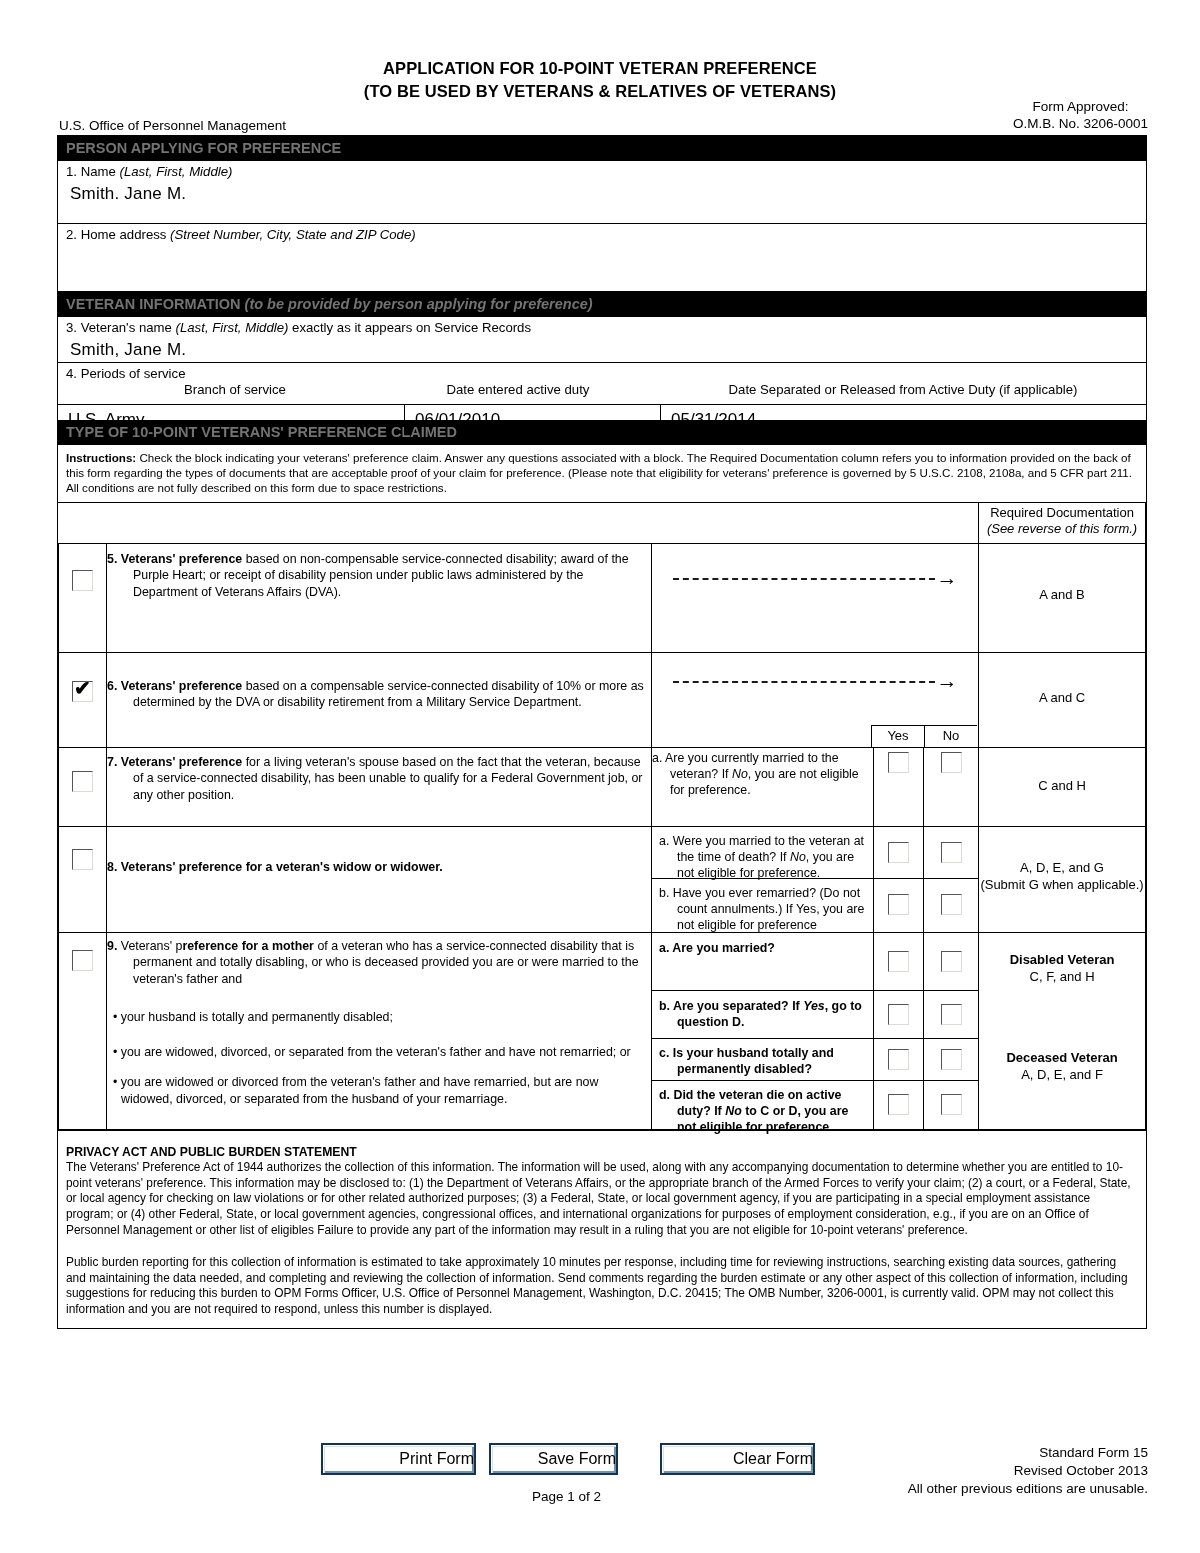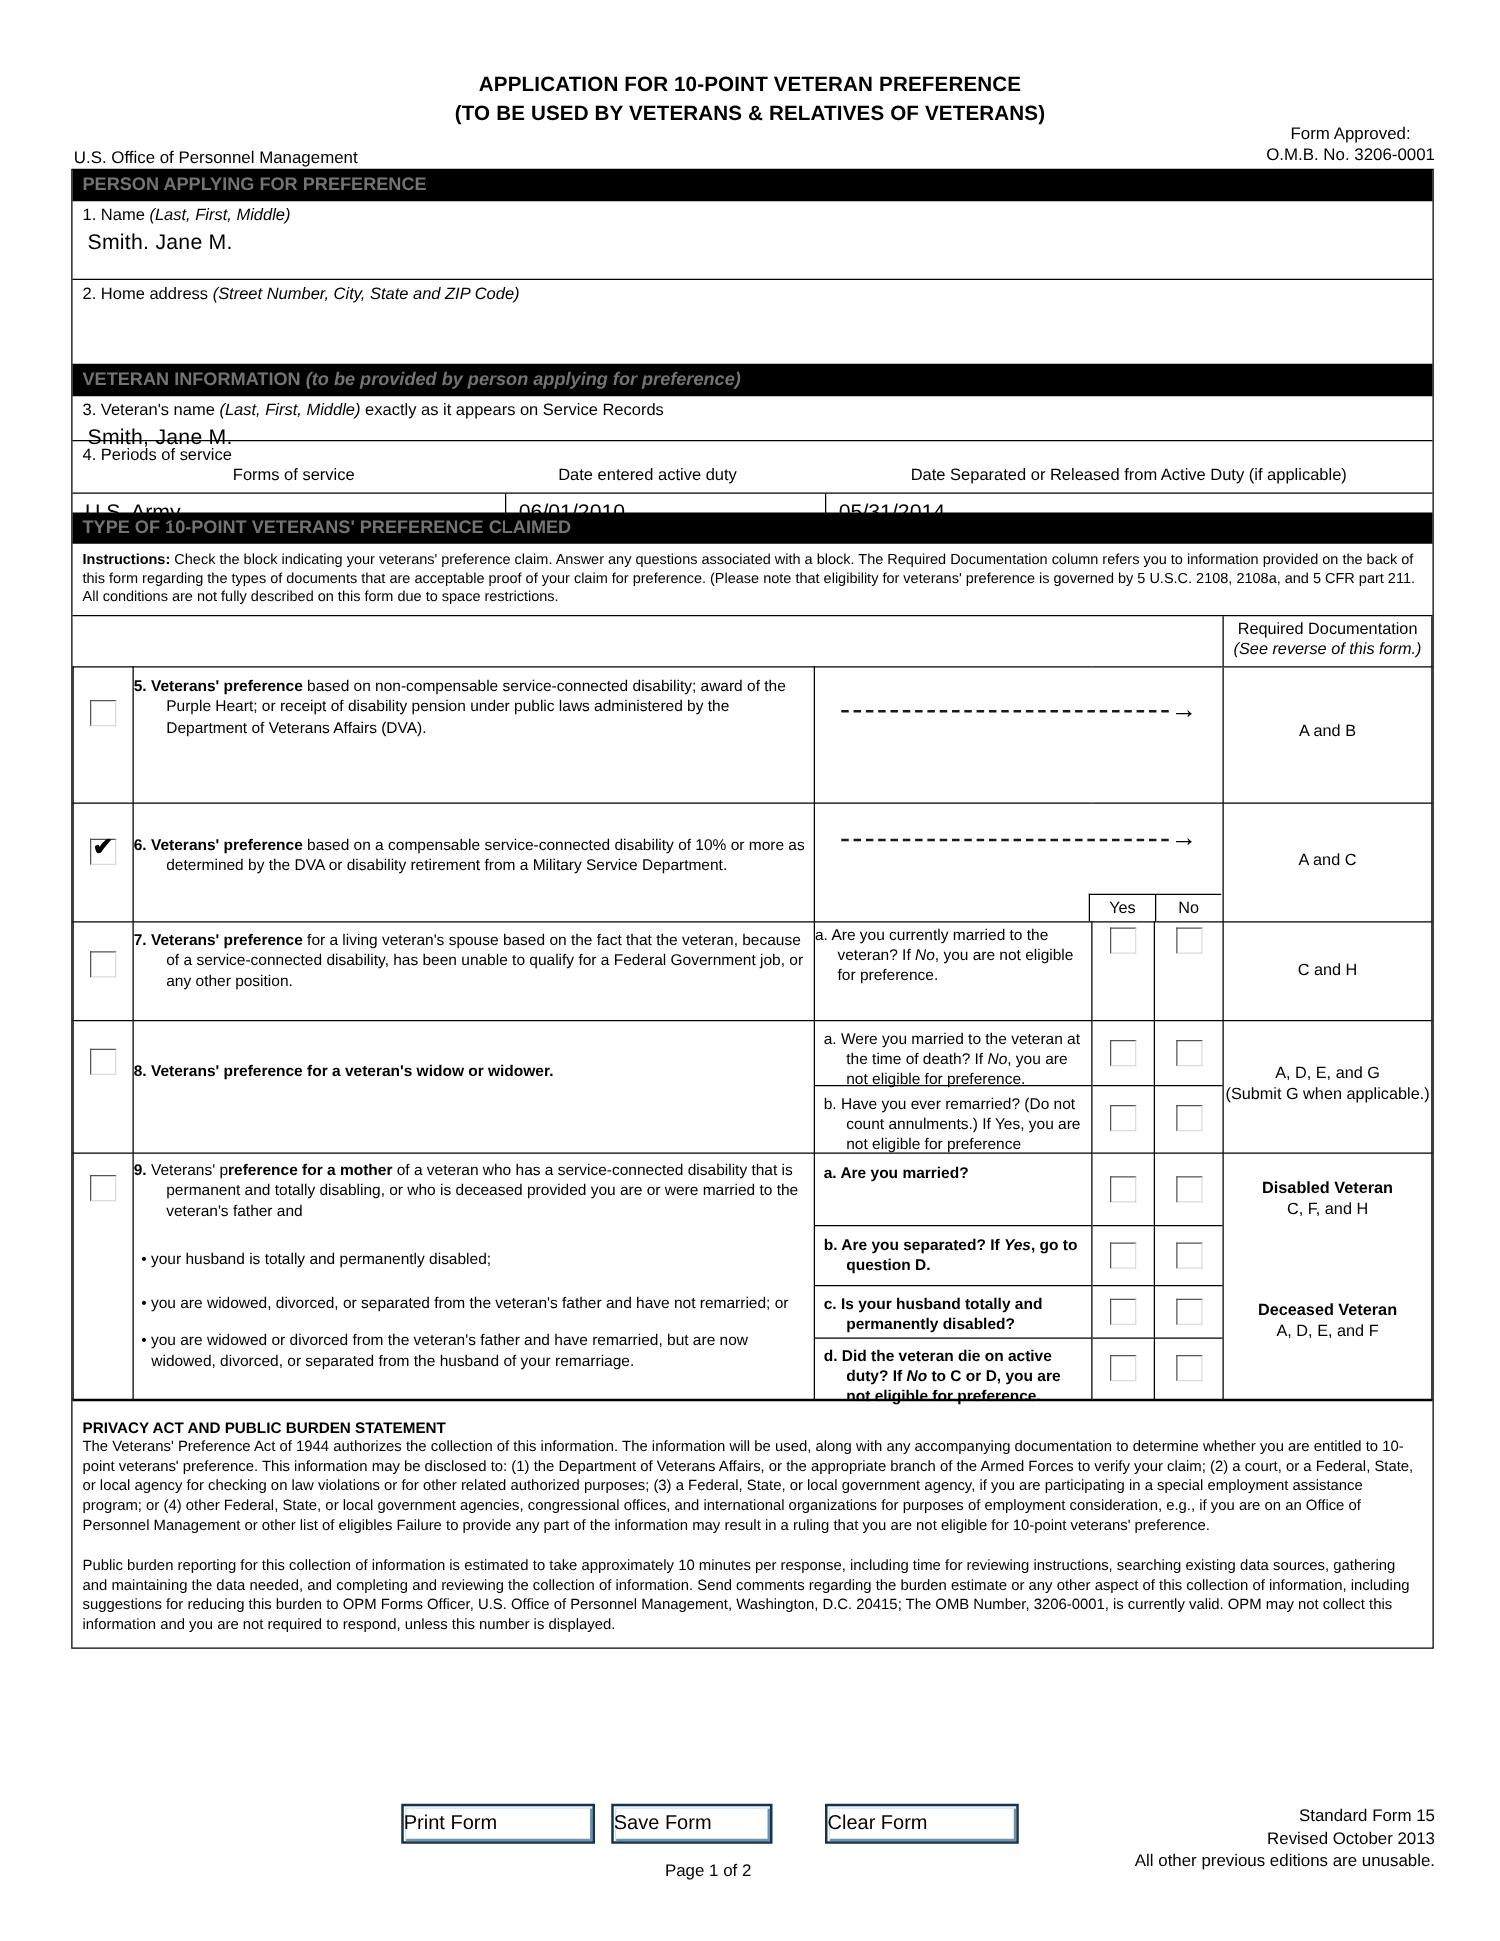--- a/index.html
+++ b/index.html
@@ -86,21 +86,21 @@
   }
   .field-label .ital { font-style: italic; }
   .field-value {
     font-size: 17px;
     padding: 4px 0 2px 12px;
     line-height: 20px;
     letter-spacing: 0.2px;
   }
   .name-row { height: 63px; }
   .addr-row { height: 68px; }
-  .vetname-row { height: 36px; }
+  .vetname-row { height: 46px; }
   .periods-row { height: 57px; border-bottom: none; }
 
   
   .periods-head {
     position: relative;
     height: 22px;
   }
   .ph-col {
     position: absolute;
     top: 0;
@@ -286,21 +286,21 @@
   }
   .form-btn {
     position: absolute;
     height: 32px;
     background: #ffffff;
     border: 2px solid #16334d;
     box-sizing: border-box;
     font-family: "Liberation Sans", sans-serif;
     font-size: 16px;
     color: #000;
-    text-align: left;
+    text-align: right;
     line-height: 26px;
     padding: 0;
     cursor: pointer;
     box-shadow: inset 1px 1px 0 0 #ffffff, inset 2px 2px 0 0 #cfe3f2, inset -2px -2px 0 0 #6f93ad;
   }
   .btn-print { left: 321px; width: 155px; }
   .btn-save  { left: 489px; width: 129px; }
   .btn-clear { left: 660px; width: 155px; }
 
   .page-num {
@@ -364,21 +364,21 @@
     <div class="field-row vetname-row">
       <div class="field-label">
         <span>3. Veteran's name </span><span class="ital">(Last, First, Middle)</span><span> exactly as it appears on Service Records</span>
       </div>
       <div class="field-value">Smith, Jane M.</div>
     </div>
 
     <div class="field-row periods-row">
       <div class="field-label">4.  Periods of service</div>
       <div class="periods-head">
-        <div class="ph-col ph-branch">Forms of service</div>
+        <div class="ph-col ph-branch">Branch of service</div>
         <div class="ph-col ph-entered">Date entered active duty</div>
         <div class="ph-col ph-sep">Date Separated or Released from Active Duty (if applicable)</div>
       </div>
       <div class="periods-vals">
         <div class="pv-cell pv-branch">U.S. Army</div>
         <div class="pv-cell pv-entered">06/01/2010</div>
         <div class="pv-cell pv-sep">05/31/2014</div>
       </div>
     </div>
 

